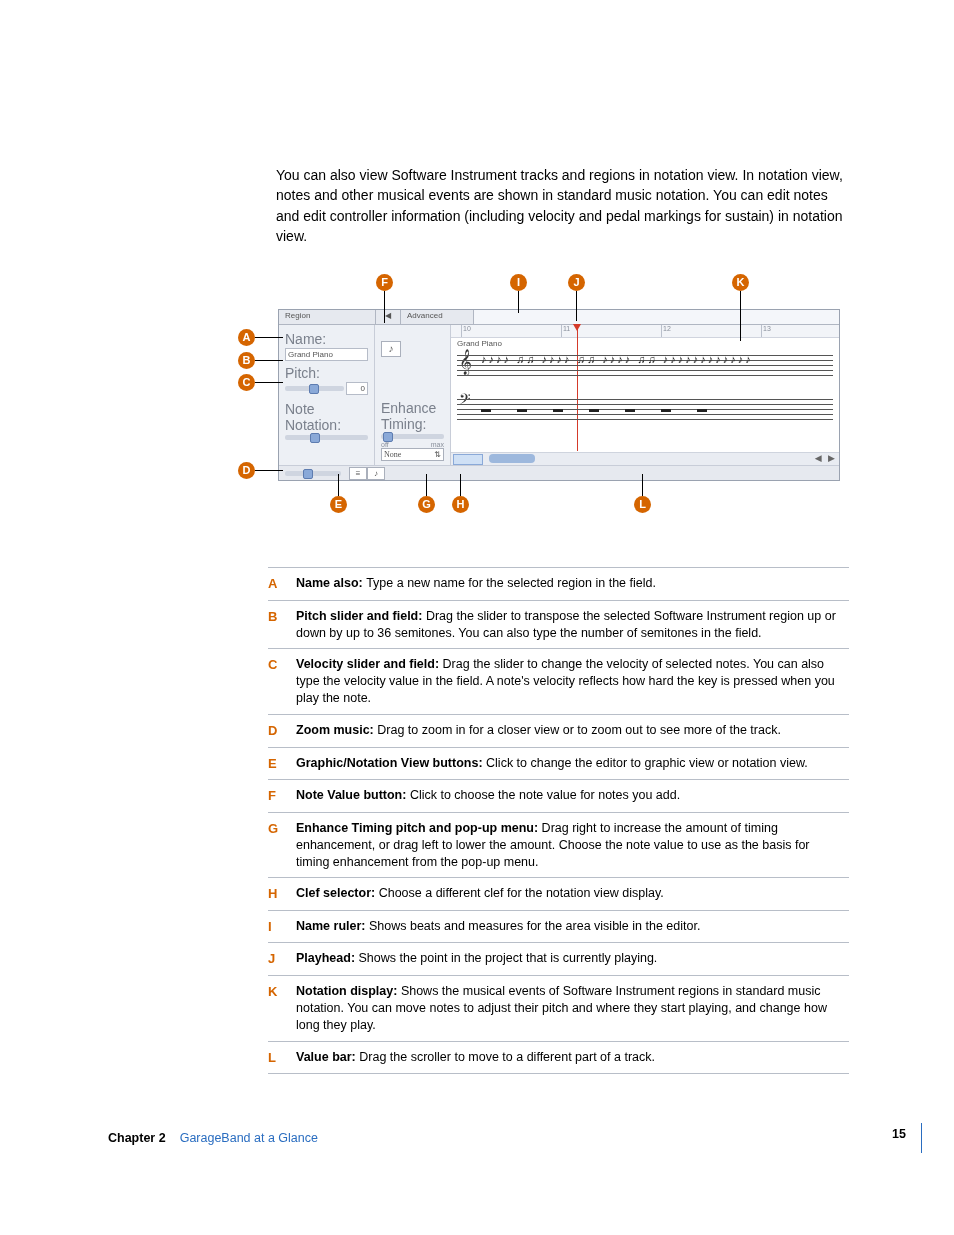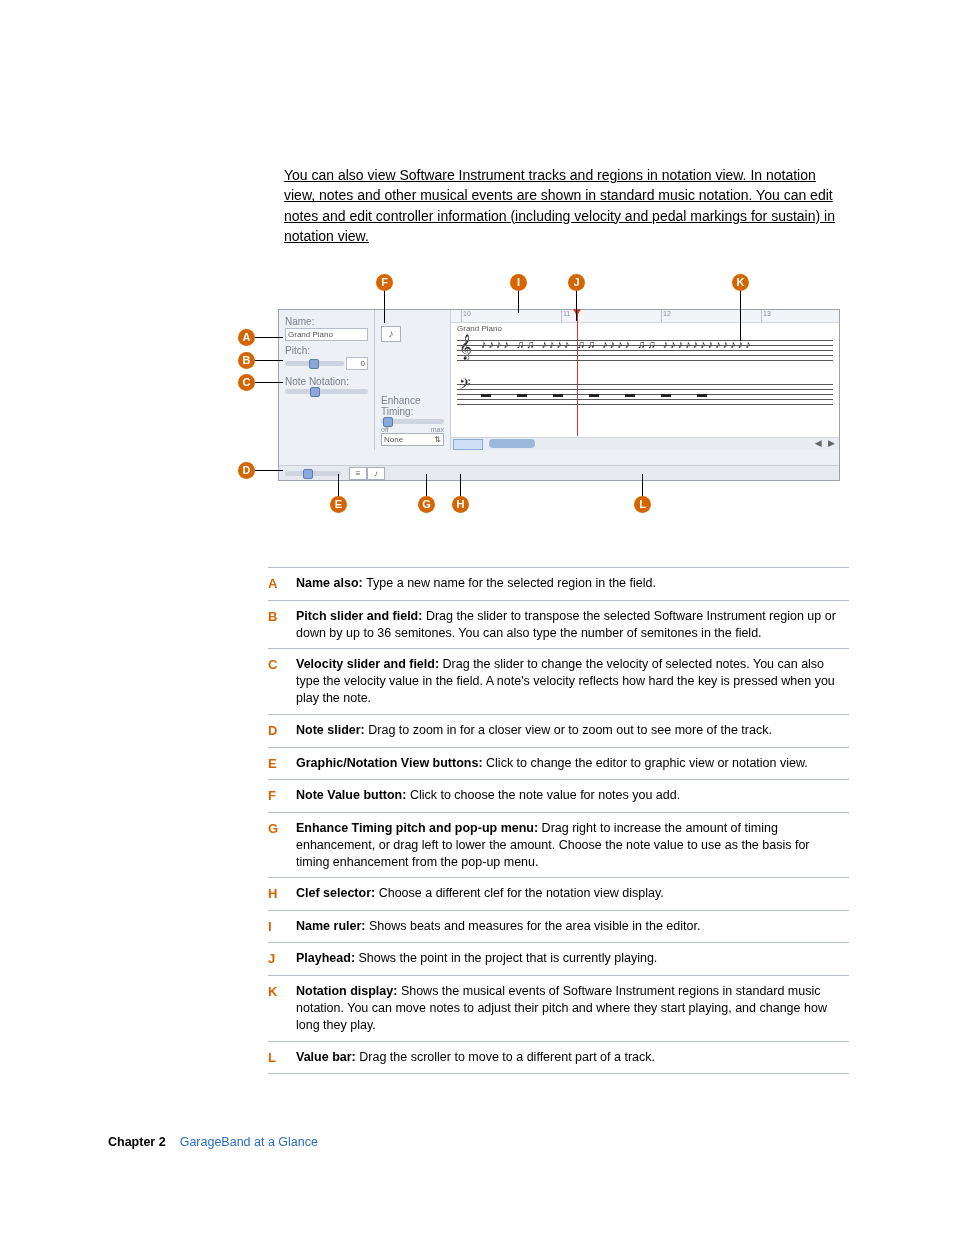--- a/index.html
+++ b/index.html
@@ -18,22 +18,21 @@
   .heading {
     font-size: 23px;
     color: #2a6dc0;
     font-weight: 400;
     margin: 0 0 6px 0;
     letter-spacing: 0.2px;
   }
   .intro {
     font-size: 14px;
     line-height: 1.45;
-    margin: 0 0 28px 16px;
-    text-decoration: underline;
+    margin: 0 0 28px 8px;
   }
 
   
   .figure-wrap {
     position: relative;
     margin-left: -30px;
     height: 245px;
   }
   .callout {
     position: absolute;
@@ -64,27 +63,27 @@
   .panel-hdr { display:flex; height:14px; border-bottom:1px solid #b0b6c2; }
   .panel-hdr > div { flex:0 0 auto; padding:1px 6px; border-right:1px solid #b0b6c2; background:#e6e9ef;}
   .panel-hdr .reg { width: 84px; }
   .panel-hdr .chev { width:12px; text-align:center;}
   .panel-hdr .adv { width: 60px; }
   .panel-hdr .rest { flex:1; background:#f4f6fa; border-right:none;}
   .panel-body { position:relative; height:140px; }
   .left-col { position:absolute; left:0; top:0; width:96px; height:140px; padding:4px 6px; box-sizing:border-box; border-right:1px solid #c8cdd8;}
   .mid-col  { position:absolute; left:96px; top:0; width:76px; height:140px; padding:4px 6px; box-sizing:border-box; border-right:1px solid #c8cdd8;}
   .score    { position:absolute; left:172px; top:0; right:0; height:140px; background:#fff; }
-  .smlabel { color:#7a808c; font-size:10px; margin-top:2px;}
+  .smlabel { color:#7a808c; font-size:14px; margin-top:2px;}
   .tinput { background:#fff; border:1px solid #b6bcc8; height:11px; margin:1px 0 4px 0; padding:0 2px; font-size:8px; line-height:11px;}
   .sliderbar { background:#cfd5e0; height:5px; border-radius:2px; margin:2px 0 6px 0; position:relative;}
   .sliderbar .knob{ position:absolute; width:8px;height:8px;background:#8aa9d8;border:1px solid #5d7cb0;border-radius:2px; top:-2px; }
   .notebtn { display:inline-block; width:18px;height:14px;background:#fff;border:1px solid #aab0bc;text-align:center;line-height:14px;font-size:10px;}
   .enh { position:absolute; bottom:4px; left:6px; right:6px;margin-top:40px;}
-  .enh .row { display:flex; gap:2px;}
+  .enh .row { display:flex; gap:2px;font-family:Liberation Serif, serif;}
   .enh .pop { background:#fff;border:1px solid #aab0bc;height:11px;flex:1;padding:0 2px;display:flex;align-items:center;justify-content:space-between;}
   .panel-foot{position:absolute;left:0;right:0;bottom:0;height:14px;border-top:1px solid #c8cdd8;background:#e6e9ef;display:flex;align-items:center;}
   .zoom { margin-left:6px;width:56px;height:5px;background:#cfd5e0;border-radius:2px;position:relative;}
   .zoom .knob{position:absolute;width:8px;height:8px;background:#8aa9d8;border:1px solid #5d7cb0;border-radius:2px;top:-2px;left:18px;}
   .viewbtns{margin-left:8px;display:flex;}
   .viewbtns span{width:16px;height:11px;background:#fff;border:1px solid #aab0bc;font-size:8px;text-align:center;line-height:11px;}
 
   .score .title{position:absolute;left:6px;top:2px;font-size:8px;color:#555;}
   .score .ruler{position:absolute;left:0;right:0;top:0;height:12px;background:#f2f4f8;border-bottom:1px solid #d0d4de;}
   .score .ruler .tick{position:absolute;top:0;height:12px;border-left:1px solid #bac0cc;font-size:7px;color:#8a909c;padding-left:1px;}
@@ -152,20 +151,26 @@
     <div class="callout" style="left:92px;top:222px">E</div>
     <div class="leader" style="left:100px;top:200px;width:1px;height:22px"></div>
     <div class="callout" style="left:180px;top:222px">G</div>
     <div class="leader" style="left:188px;top:200px;width:1px;height:22px"></div>
     <div class="callout" style="left:214px;top:222px">H</div>
     <div class="leader" style="left:222px;top:200px;width:1px;height:22px"></div>
     <div class="callout" style="left:396px;top:222px">L</div>
     <div class="leader" style="left:404px;top:200px;width:1px;height:22px"></div>
 
     <div class="editor">
+      <div class="panel-hdr">
+        <div class="reg">Region</div>
+        <div class="chev">◀</div>
+        <div class="adv">Advanced</div>
+        <div class="rest"></div>
+      </div>
       <div class="panel-body">
         <div class="left-col">
           <div class="smlabel">Name:</div>
           <div class="tinput">Grand Piano</div>
           <div class="smlabel">Pitch:</div>
           <div style="display:flex;gap:2px;align-items:center">
             <div class="sliderbar" style="flex:1">
                 <div class="knob" style="left:40%"></div>
               </div>
             <div class="tinput" style="width:16px;text-align:right">0</div>
@@ -250,21 +255,21 @@
         <tr>
           <td class="k">B</td>
           <td><span class="term">Pitch slider and field:  </span>Drag the slider to transpose the selected Software Instrument region up or down by up to 36 semitones. You can also type the number of semitones in the field.</td>
         </tr>
         <tr>
           <td class="k">C</td>
           <td><span class="term">Velocity slider and field:  </span>Drag the slider to change the velocity of selected notes. You can also type the velocity value in the field. A note's velocity reflects how hard the key is pressed when you play the note.</td>
         </tr>
         <tr>
           <td class="k">D</td>
-          <td><span class="term">Note slider:  </span>Drag to zoom in for a closer view or to zoom out to see more of the track.</td>
+          <td><span class="term">Zoom music:  </span>Drag to zoom in for a closer view or to zoom out to see more of the track.</td>
         </tr>
         <tr>
           <td class="k">E</td>
           <td><span class="term">Graphic/Notation View buttons:  </span>Click to change the editor to graphic view or notation view.</td>
         </tr>
         <tr>
           <td class="k">F</td>
           <td><span class="term">Note Value button:  </span>Click to choose the note value for notes you add.</td>
         </tr>
         <tr>
@@ -291,13 +296,16 @@
           <td class="k">L</td>
           <td><span class="term">Value bar:  </span>Drag the scroller to move to a different part of a track.</td>
         </tr>
       </tbody>
   </table>
 </div>
 
 <div class="footer">
   <span class="chap">Chapter 2</span>
   <span class="title">GarageBand at a Glance</span>
+  <div class="bar">
+    <span class="pg">15</span>
+  </div>
 </div>
 
 </body></html>

